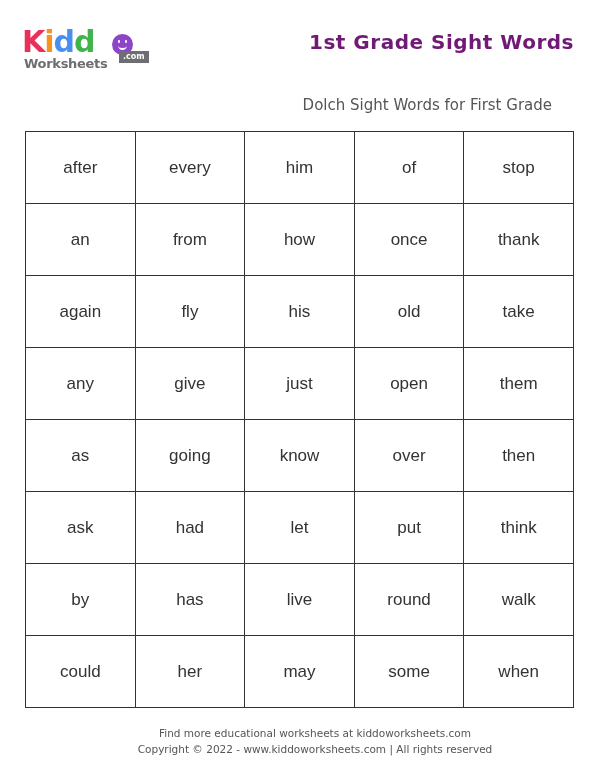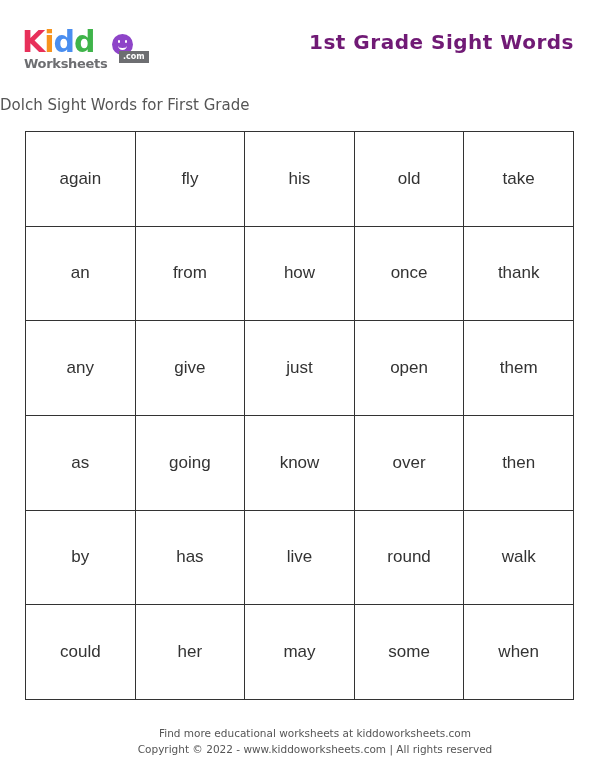--- a/index.html
+++ b/index.html
@@ -6,21 +6,21 @@
   body { width:600px; height:776px; position:relative; overflow:hidden; font-family:"DejaVu Sans", sans-serif; }
   .logo { position:absolute; left:22px; top:27px; width:130px; height:48px; }
   .logo-kiddo { position:absolute; left:0; top:0; font-family:"DejaVu Sans", sans-serif; font-weight:bold; font-size:30px; line-height:30px; letter-spacing:-1px; }
   .logo-kiddo span { display:inline-block; }
   .logo-works { position:absolute; left:2px; top:29px; font-family:"DejaVu Sans", sans-serif; font-weight:bold; font-size:13px; color:#6d6e71; letter-spacing:-0.3px; }
   .logo-com { position:absolute; left:97px; top:24px; background:#6d6e71; color:#fff; font-size:8px; font-weight:bold; padding:1px 4px; border-radius:0; line-height:10px; font-family:"DejaVu Sans", sans-serif; }
   .smiley { position:absolute; left:90px; top:7px; width:21px; height:21px; border-radius:50%; background:#8e44c8; }
   .smiley .eye { position:absolute; top:6px; width:2px; height:3px; background:#fff; border-radius:1px; }
   .smiley .mouth { position:absolute; left:6px; top:9px; width:9px; height:5px; border-bottom:2px solid #fff; border-radius:0 0 6px 6px; }
   .title { position:absolute; right:26px; top:30px; font-family:"DejaVu Sans", sans-serif; font-weight:bold; font-size:20px; color:#701a75; letter-spacing:0.5px; }
-  .subtitle { position:absolute; left:0; width:552px; top:96px; text-align:left; font-size:15px; color:#555; font-family:"DejaVu Sans", sans-serif; }
+  .subtitle { position:absolute; left:0; width:552px; top:96px; text-align:right; font-size:15px; color:#555; font-family:"DejaVu Sans", sans-serif; }
   table.grid { position:absolute; left:25px; top:131px; width:549px; height:569px; border-collapse:collapse; table-layout:fixed; }
   table.grid td { border:1.3px solid #333; text-align:center; vertical-align:middle; font-size:17px; color:#333; font-family:"Liberation Sans", sans-serif; height:71px; padding:0; }
   .footer { position:absolute; left:15px; width:600px; text-align:center; font-size:10.5px; color:#555; font-family:"DejaVu Sans", sans-serif; }
   .footer.l1 { top:727px; }
   .footer.l2 { top:743px; }
 </style>
 </head>
 <body>
 
 <div class="logo">
@@ -36,46 +36,60 @@
   <div class="logo-com">.com</div>
 </div>
 
 <div class="title">1st Grade Sight Words</div>
 
 <div class="subtitle">Dolch Sight Words for First Grade</div>
 
 <table class="grid">
   <tbody id="grid-body">
       <tr>
-        <td>again</td>
-        <td>fly</td>
-        <td>his</td>
-        <td>old</td>
-        <td>take</td>
+        <td>after</td>
+        <td>every</td>
+        <td>him</td>
+        <td>of</td>
+        <td>stop</td>
       </tr>
       <tr>
         <td>an</td>
         <td>from</td>
         <td>how</td>
         <td>once</td>
         <td>thank</td>
+      </tr>
+      <tr>
+        <td>again</td>
+        <td>fly</td>
+        <td>his</td>
+        <td>old</td>
+        <td>take</td>
       </tr>
       <tr>
         <td>any</td>
         <td>give</td>
         <td>just</td>
         <td>open</td>
         <td>them</td>
       </tr>
       <tr>
         <td>as</td>
         <td>going</td>
         <td>know</td>
         <td>over</td>
         <td>then</td>
+      </tr>
+      <tr>
+        <td>ask</td>
+        <td>had</td>
+        <td>let</td>
+        <td>put</td>
+        <td>think</td>
       </tr>
       <tr>
         <td>by</td>
         <td>has</td>
         <td>live</td>
         <td>round</td>
         <td>walk</td>
       </tr>
       <tr>
         <td>could</td>

